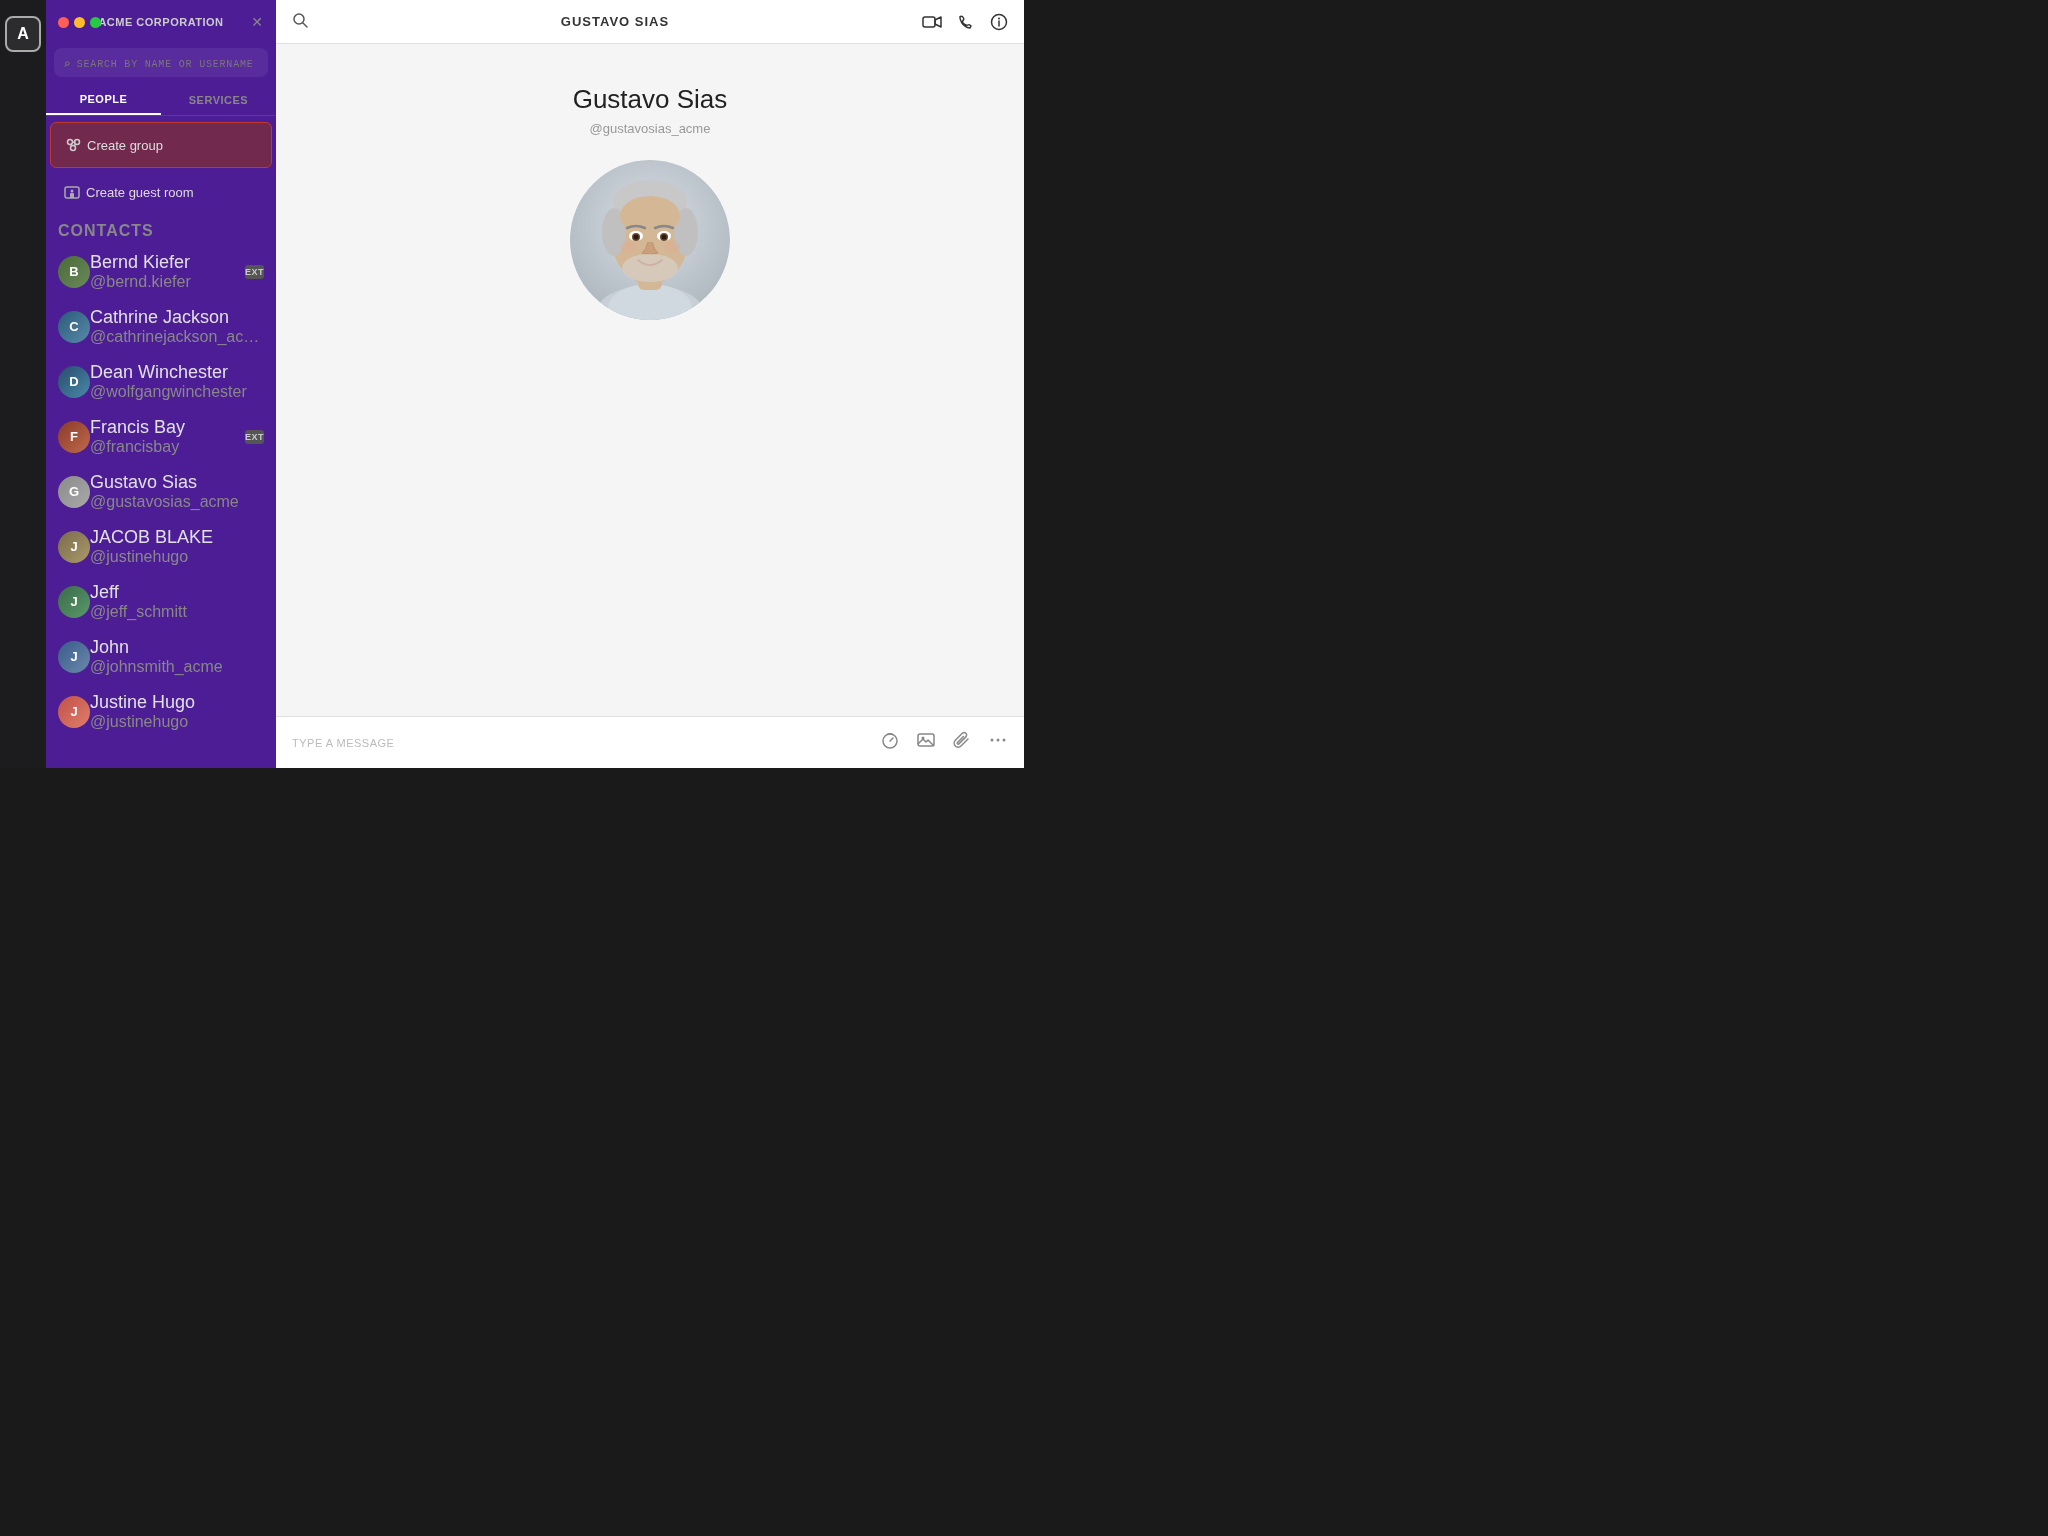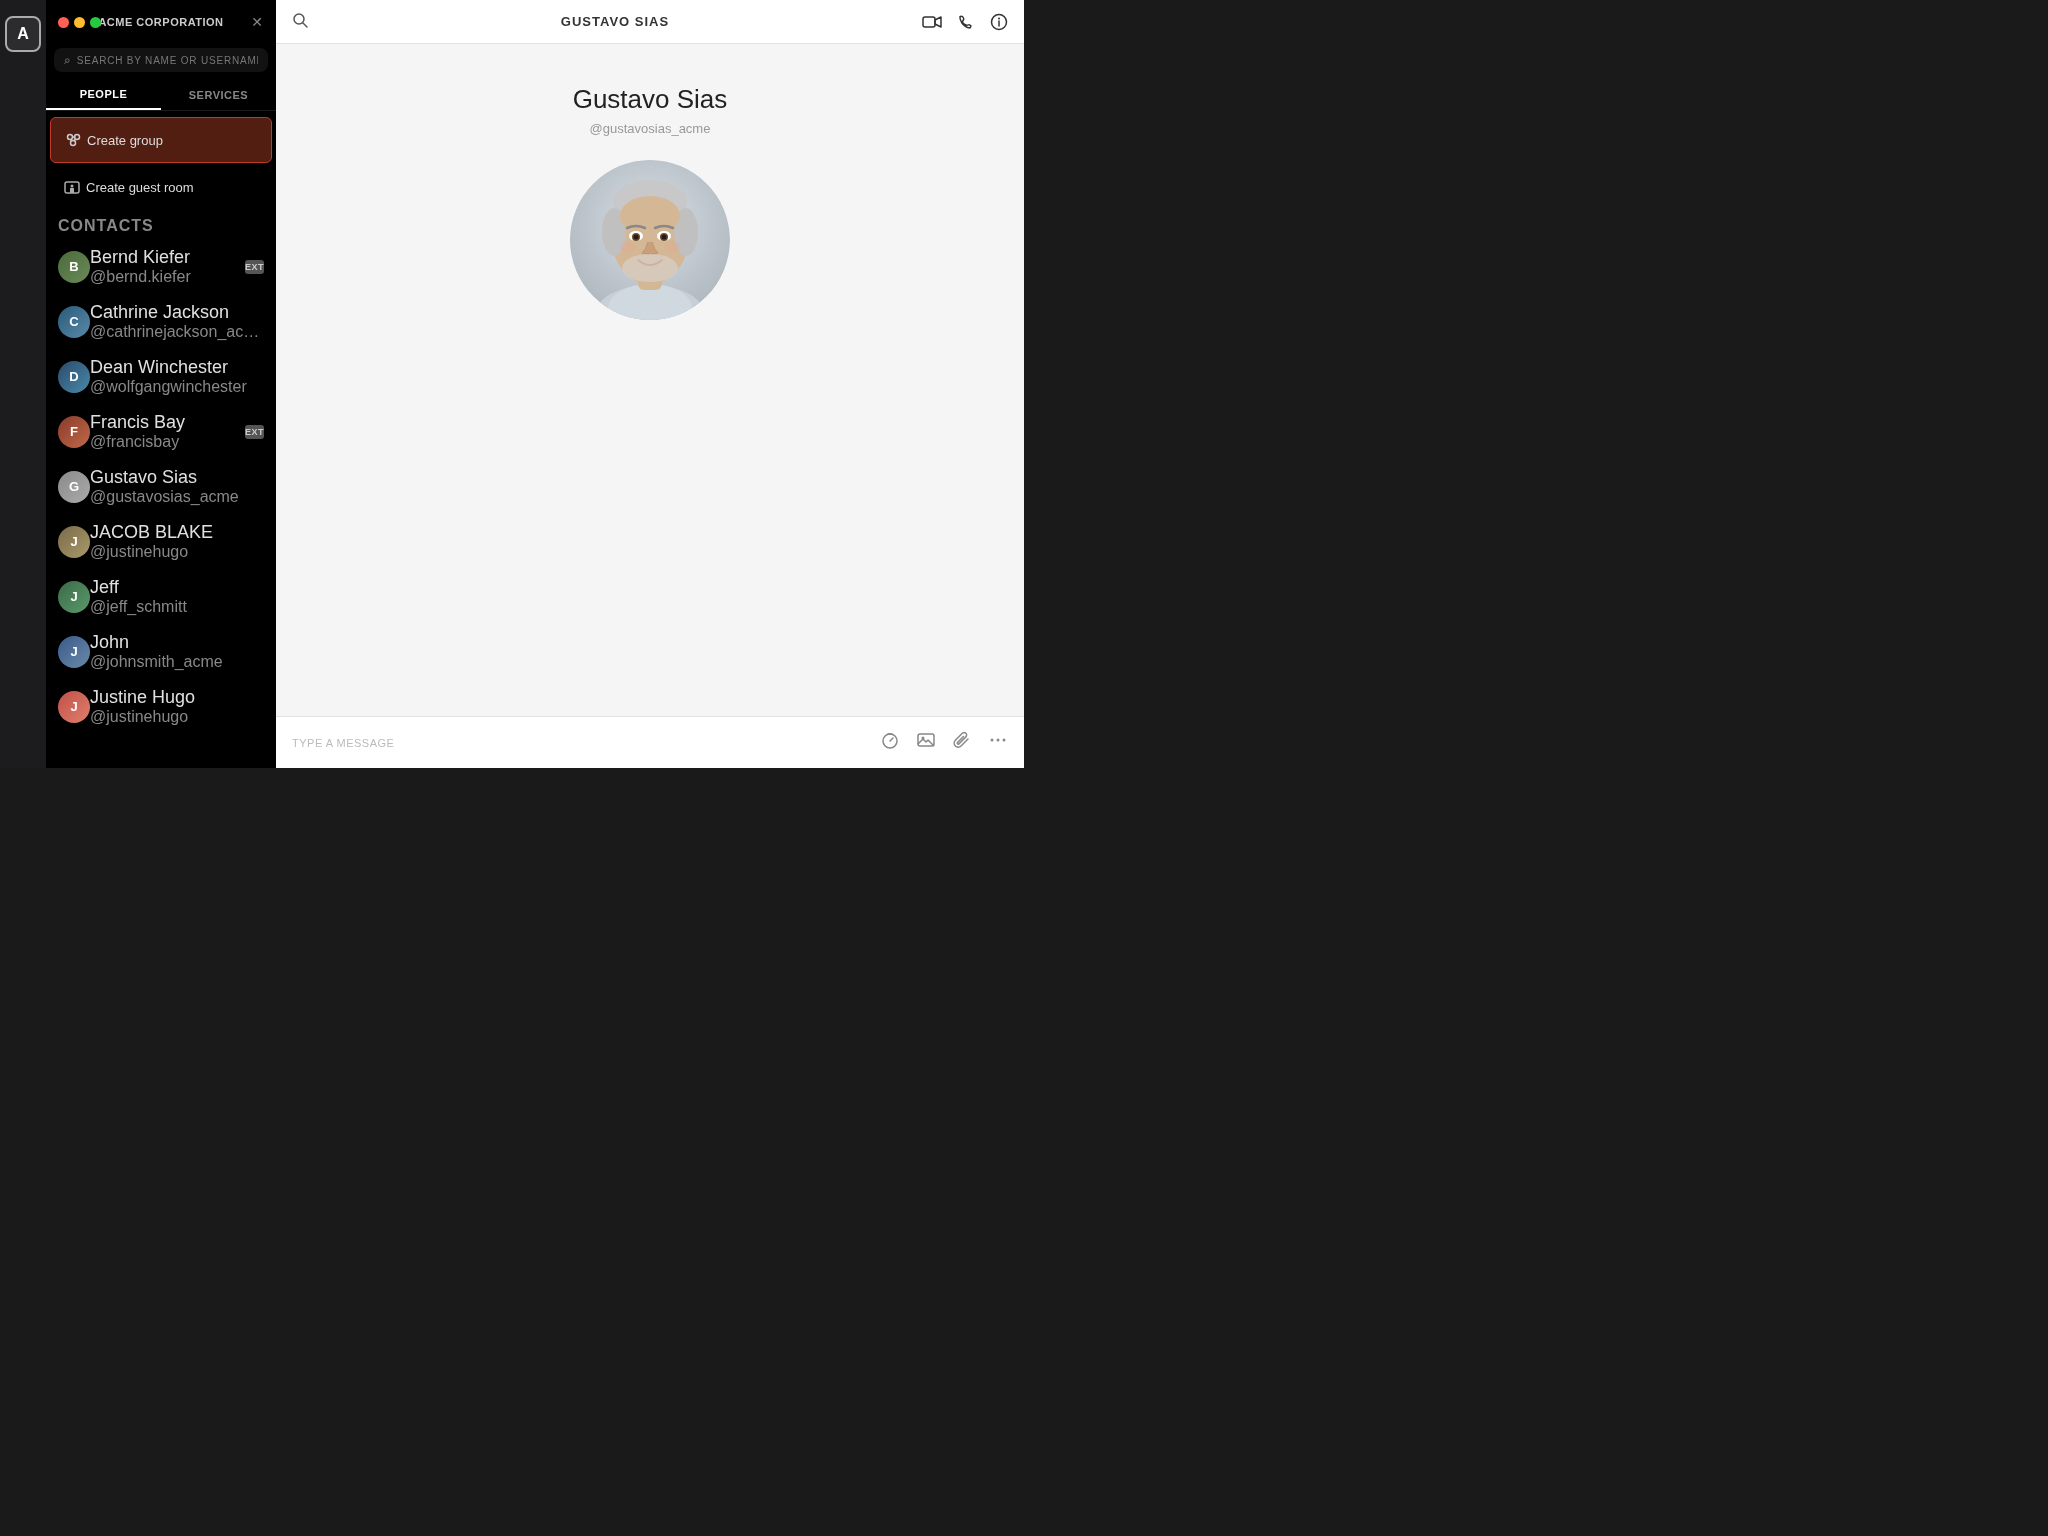--- a/index.html
+++ b/index.html
@@ -33,21 +33,21 @@
       justify-content: center;
       color: #fff;
       font-size: 16px;
       font-weight: 600;
       cursor: pointer;
     }
 
     
     .middle-panel {
       width: 230px;
-      background: #000000;
+      background: #4c1d95;
       display: flex;
       flex-direction: column;
       flex-shrink: 0;
     }
 
     .middle-header {
       display: flex;
       align-items: center;
       justify-content: center;
       padding: 8px 12px;
@@ -98,23 +98,24 @@
     }
     .search-icon-small {
       color: #888;
       font-size: 12px;
     }
     .search-input {
       background: transparent;
       border: none;
       outline: none;
       color: #bbb;
-      font-size: 11px;
+      font-size: 17px;
       letter-spacing: 0.5px;
       width: 100%;
+      font-family: Liberation Mono, monospace;
     }
     .search-input::placeholder {
       color: #777;
       text-transform: uppercase;
       font-size: 10px;
       letter-spacing: 0.8px;
     }
 
     
     .tabs {

